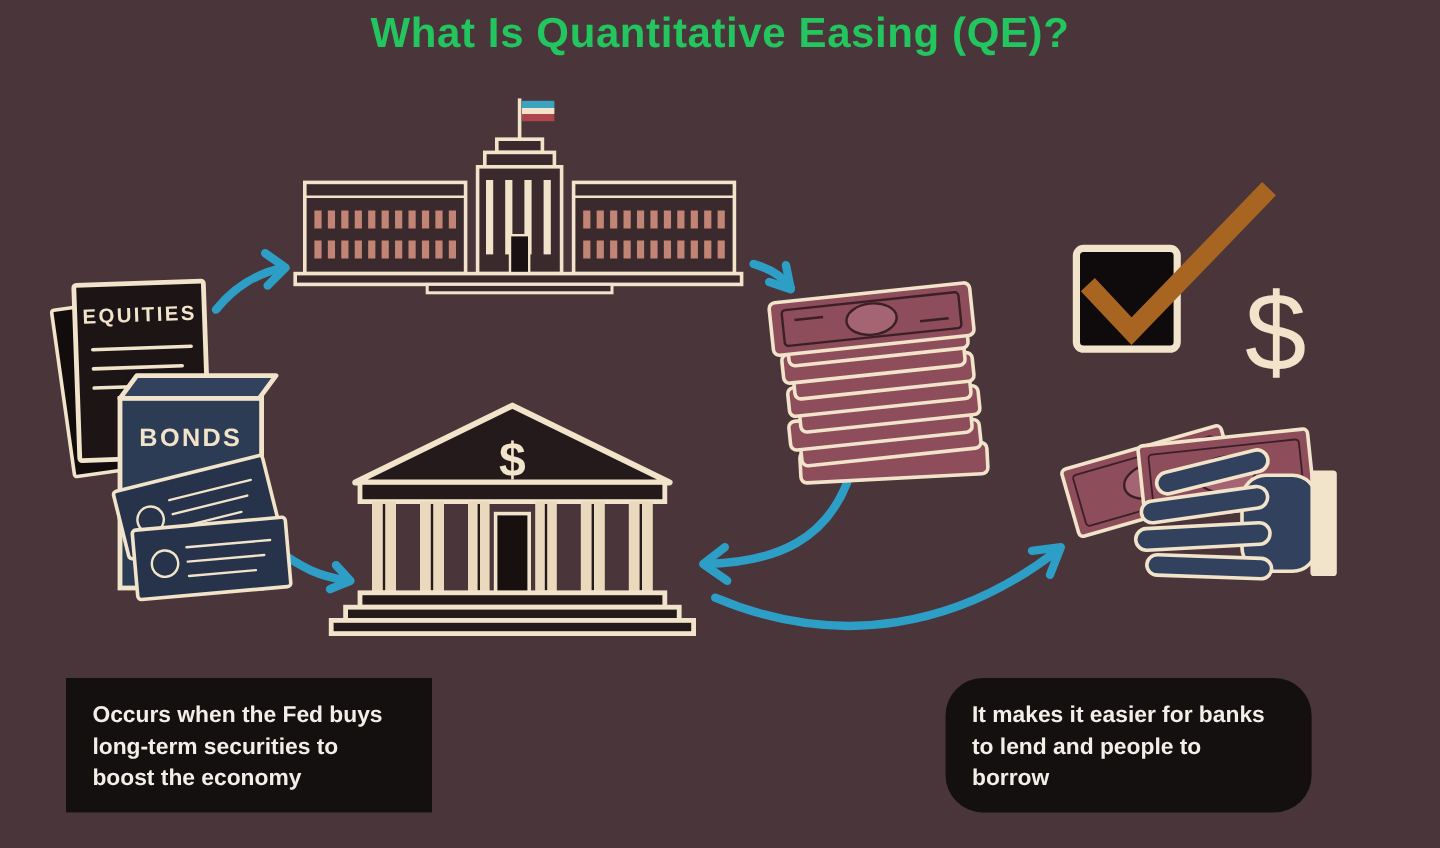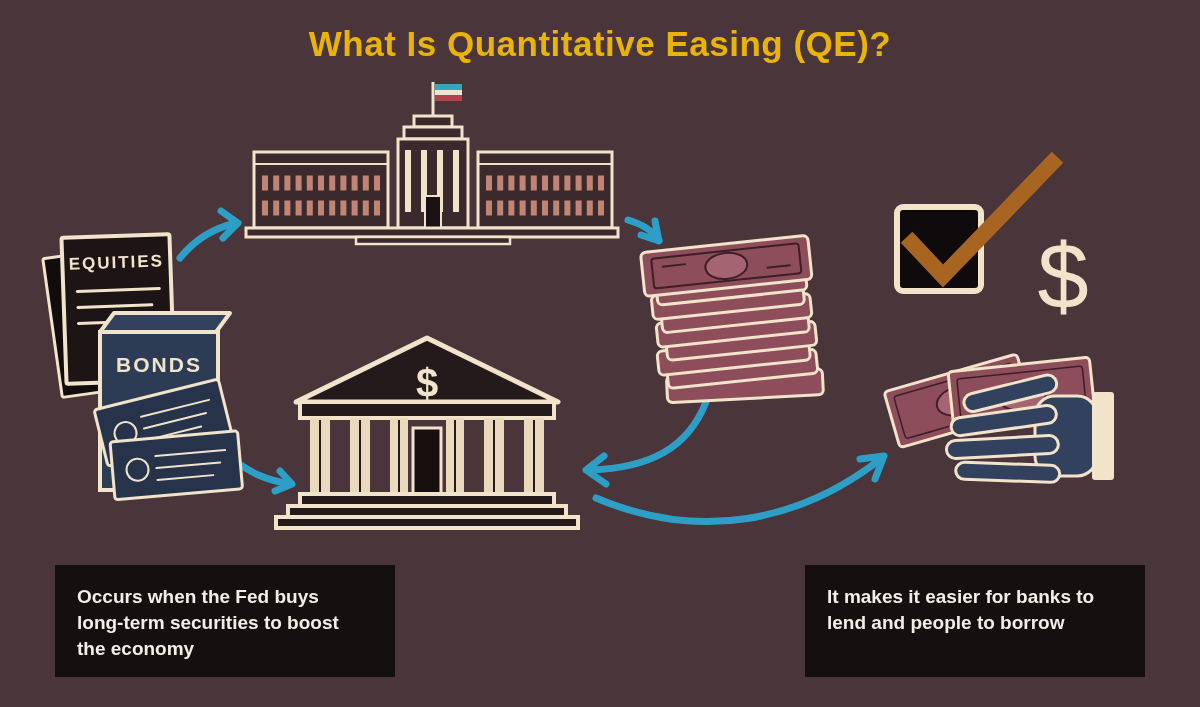--- a/index.html
+++ b/index.html
@@ -2,32 +2,32 @@
 <html><head>
 <meta charset="utf-8">
 <style>
   html,body{margin:0;padding:0;background:#2b1f22;}
   .canvas{
     position:relative;width:1200px;height:707px;overflow:hidden;
     background:#4a353a;
     font-family:"Liberation Sans",sans-serif;
   }
   .title{
-    position:absolute;top:24px;left:0;width:100%;text-align:center;margin:0;
-    color:#eab308;font-size:35px;font-weight:700;letter-spacing:.5px;
+    position:absolute;top:8px;left:0;width:100%;text-align:center;margin:0;
+    color:#22c55e;font-size:35px;font-weight:700;letter-spacing:.5px;
   }
   .scene{position:absolute;left:0;top:0;width:1200px;height:707px;}
   .caption{
-    position:absolute;top:565px;width:340px;height:112px;box-sizing:border-box;
+    position:absolute;top:565px;width:305px;height:112px;box-sizing:border-box;
     background:#14100f;color:#f3efe8;
     padding:19px 26px 0 22px;font-size:19px;font-weight:700;line-height:1.36;
   }
   .caption.c1{left:55px;}
   .caption.c2{left:430px;}
-  .caption.c3{left:805px;}
+  .caption.c3{left:788px;border-radius:31px;}
   svg text{font-family:"Liberation Sans",sans-serif;}
 </style>
 </head>
 <body>
 
 <div class="canvas">
 
   <h1 class="title">What Is Quantitative Easing (QE)?</h1>
 
   <svg class="scene" viewBox="0 0 1200 707">

